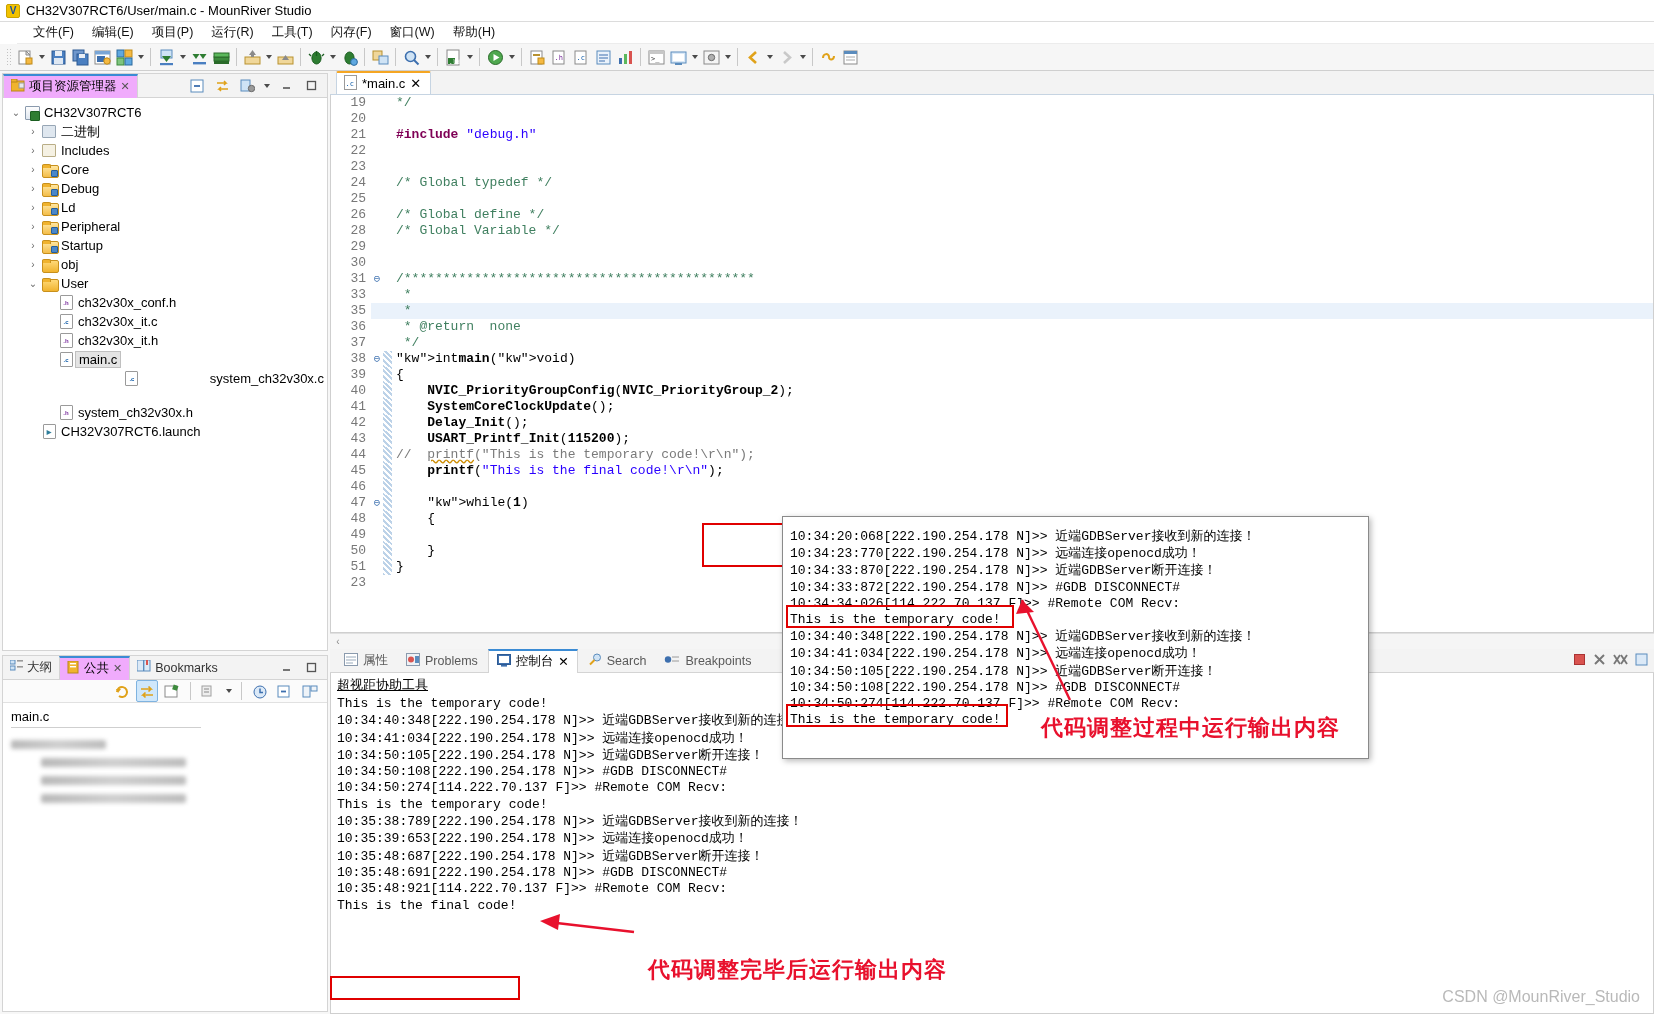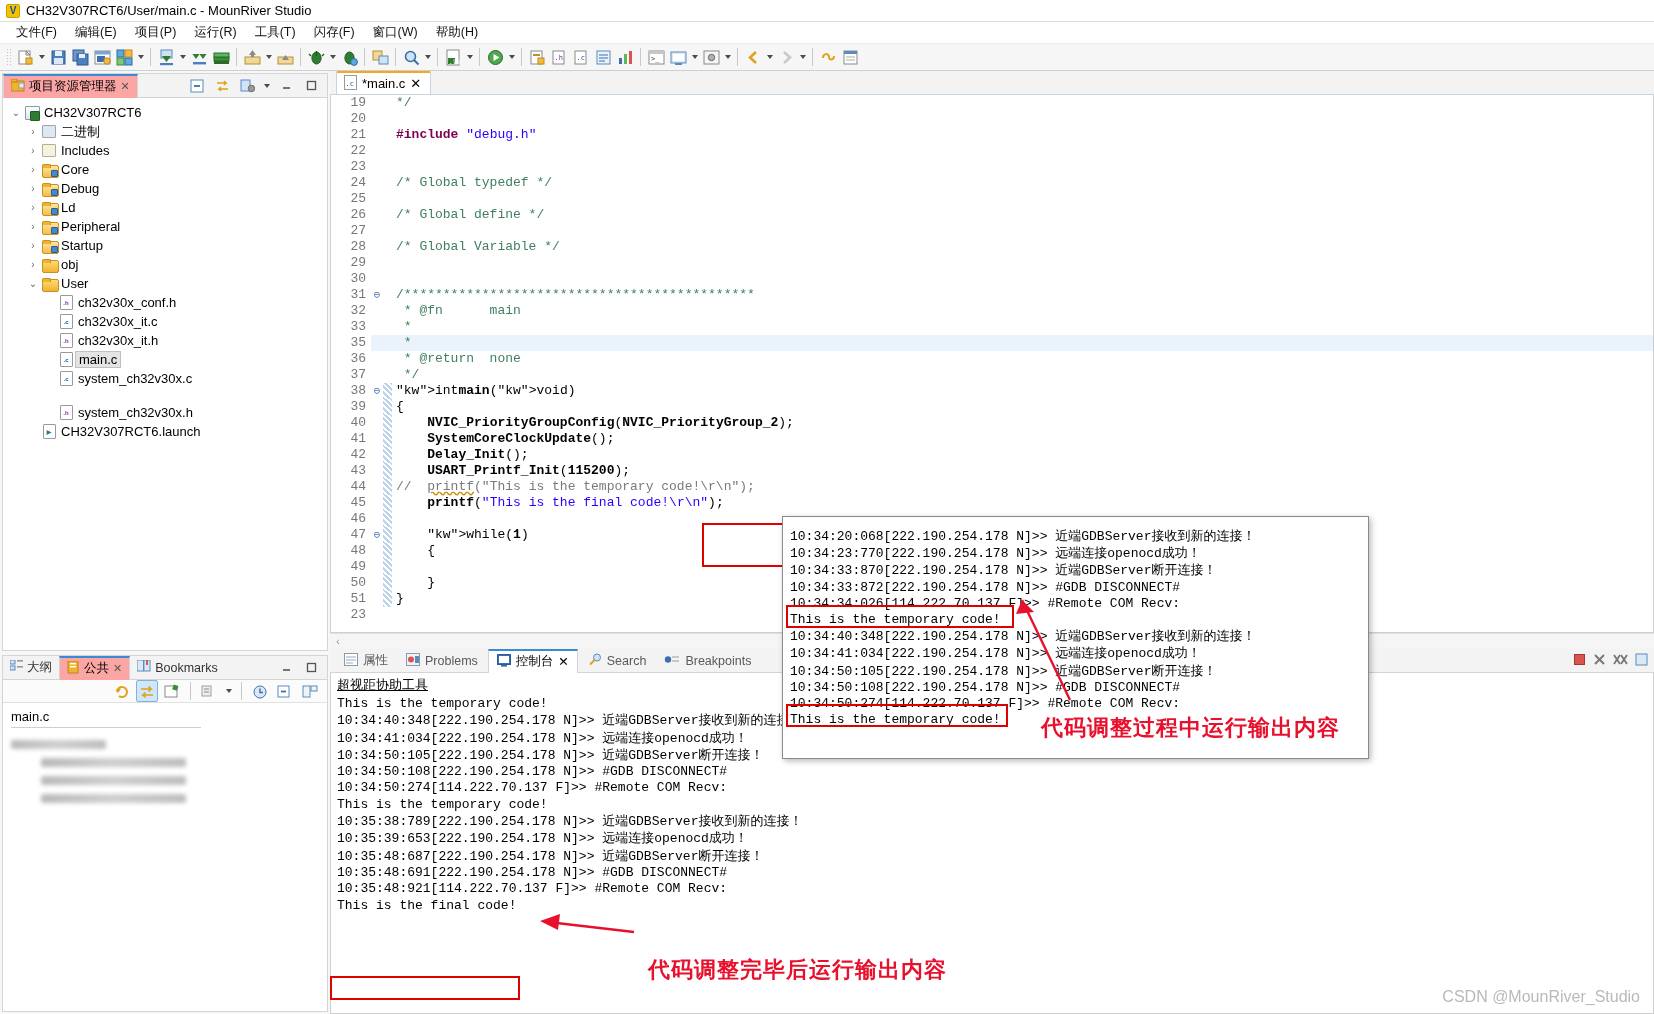--- a/index.html
+++ b/index.html
@@ -21,21 +21,21 @@
   #titlebar .tlogo {
     width:14px; height:14px; background:#f2c200; border:1px solid #c9a200;
     color:#1b4f9c; font-size:10px; font-weight:bold; line-height:12px; text-align:center;
     border-radius:2px;
   }
   #titlebar .ttext { font-size:13px; color:#000; }
 
   
   #menubar {
     height:22px; background:#ffffff; display:flex; align-items:center;
-    padding-left:8px; gap:2px; border-bottom:1px solid #ececec;
+    padding-left:8px; gap:2px; border-bottom:1px solid #ececec;margin-left:17px;
   }
   #menubar .mi { padding:2px 8px; font-size:12.5px; color:#111; cursor:default; }
 
   
   #toolbar {
     height:27px; background:#f6f6f6; border-bottom:1px solid #cfcfcf;
     display:flex; align-items:center; padding:0 4px; gap:0px;
   }
   .tb-grip { width:6px; height:19px; margin:0 2px;
     background-image:radial-gradient(#b5b5b5 1px, transparent 1px);
@@ -55,21 +55,21 @@
   #left { position:absolute; left:0; top:0; width:330px; bottom:0; background:#f7f7f7; }
   #explorer { position:absolute; left:2px; right:2px; top:2px; height:578px; background:#fff;
               border:1px solid #d4d4d4; }
   #outlineView { position:absolute; left:2px; right:2px; top:584px; bottom:2px; background:#fff;
               border:1px solid #d4d4d4; }
 
   .vtabbar { height:24px; background:#f3f3f3; border-bottom:1px solid #d4d4d4;
              display:flex; align-items:center; position:relative; }
   .vtab { display:flex; align-items:center; gap:4px; height:24px; padding:0 7px;
           font-size:12.5px; color:#333; cursor:default; }
-  .vtab.active { background:#fca5a5; border-top:2px solid #3b8bd4; color:#000;
+  .vtab.active { background:#f0abfc; border-top:2px solid #3b8bd4; color:#000;
                  border-left:1px solid #d4d4d4; border-right:1px solid #d4d4d4; }
   .vtab .xmark { font-size:11px; color:#555; }
   .vtools { margin-left:auto; display:flex; align-items:center; gap:3px; padding-right:5px; }
 
   .tree { padding:5px 0 0 6px; font-size:13px; color:#000; }
   .trow { display:flex; align-items:center; height:19px; padding-left:0; white-space:nowrap; cursor:default; }
   .trow.sel .tlabel { background:#e4e4e4; border:1px solid #c0c0c0; padding:0 3px; }
   .twist { width:14px; text-align:center; color:#6d6d6d; font-size:10px; }
   .ticon { width:18px; display:inline-flex; justify-content:center; align-items:center; }
   .tlabel { padding:0 3px; }
@@ -570,21 +570,21 @@
             </span>
             <span class="tlabel">ch32v30x_it.h</span>
           </div>
           <div class="trow sel" style="padding-left: 34px;">
             <span class="twist"></span>
             <span class="ticon">
               <span class="fileic">.c</span>
             </span>
             <span class="tlabel">main.c</span>
           </div>
-          <div class="trow" style="padding-left: 34px;">
+          <div class="trow" style="padding-left: 34px; justify-content: space-between;">
             <span class="twist"></span>
             <span class="ticon">
               <span class="fileic">.c</span>
             </span>
             <span class="tlabel">system_ch32v30x.c</span>
           </div>
           <div class="trow" style="padding-left: 34px; margin-top: 15px;">
             <span class="twist"></span>
             <span class="ticon">
               <span class="fileic h">.h</span>
@@ -726,26 +726,24 @@
       <div class="codewrap">
         <div class="code" id="code-container">
             <div class="cl"><span class="gut">19</span><span class="fold"></span><span class="bar"></span><span class="src"><span class="cmt">*/</span></span></div>
             <div class="cl"><span class="gut">20</span><span class="fold"></span><span class="bar"></span><span class="src"></span></div>
             <div class="cl"><span class="gut">21</span><span class="fold"></span><span class="bar"></span><span class="src"><span class="ppc">#include</span> <span class="str">"debug.h"</span></span></div>
             <div class="cl"><span class="gut">22</span><span class="fold"></span><span class="bar"></span><span class="src"></span></div>
             <div class="cl"><span class="gut">23</span><span class="fold"></span><span class="bar"></span><span class="src"></span></div>
             <div class="cl"><span class="gut">24</span><span class="fold"></span><span class="bar"></span><span class="src"><span class="cmt">/* Global typedef */</span></span></div>
             <div class="cl"><span class="gut">25</span><span class="fold"></span><span class="bar"></span><span class="src"></span></div>
             <div class="cl"><span class="gut">26</span><span class="fold"></span><span class="bar"></span><span class="src"><span class="cmt">/* Global define */</span></span></div>
-            <div class="cl"><span class="gut">27</span><span class="fold"></span><span class="bar"></span><span class="src"></span></div>
             <div class="cl"><span class="gut">28</span><span class="fold"></span><span class="bar"></span><span class="src"><span class="cmt">/* Global Variable */</span></span></div>
             <div class="cl"><span class="gut">29</span><span class="fold"></span><span class="bar"></span><span class="src"></span></div>
             <div class="cl"><span class="gut">30</span><span class="fold"></span><span class="bar"></span><span class="src"></span></div>
             <div class="cl"><span class="gut">31</span><span class="fold">⊖</span><span class="bar"></span><span class="src"><span class="cmt">/*********************************************</span></span></div>
-            <div class="cl"><span class="gut">32</span><span class="fold"></span><span class="bar"></span><span class="src"><span class="cmt"> * @fn      main</span></span></div>
             <div class="cl"><span class="gut">33</span><span class="fold"></span><span class="bar"></span><span class="src"><span class="cmt"> *</span></span></div>
             <div class="cl hlrow"><span class="gut">35</span><span class="fold"></span><span class="bar"></span><span class="src"><span class="cmt"> *</span></span></div>
             <div class="cl"><span class="gut">36</span><span class="fold"></span><span class="bar"></span><span class="src"><span class="cmt"> * @return  none</span></span></div>
             <div class="cl"><span class="gut">37</span><span class="fold"></span><span class="bar"></span><span class="src"><span class="cmt"> */</span></span></div>
             <div class="cl"><span class="gut">38</span><span class="fold">⊖</span><span class="bar hl"></span><span class="src"><span class="&lt;span">"kw"</span>&gt;int</span> <span class="fn">main</span>(<span class="&lt;span">"kw"</span>&gt;void)</div>
             <div class="cl"><span class="gut">39</span><span class="fold"></span><span class="bar hl"></span><span class="src">{</span></div>
             <div class="cl"><span class="gut">40</span><span class="fold"></span><span class="bar hl"></span><span class="src">    <span class="fn">NVIC_PriorityGroupConfig</span>(<span class="kw2">NVIC_PriorityGroup_2</span>);</span></div>
             <div class="cl"><span class="gut">41</span><span class="fold"></span><span class="bar hl"></span><span class="src">    <span class="fn">SystemCoreClockUpdate</span>();</span></div>
             <div class="cl"><span class="gut">42</span><span class="fold"></span><span class="bar hl"></span><span class="src">    <span class="fn">Delay_Init</span>();</span></div>
             <div class="cl"><span class="gut">43</span><span class="fold"></span><span class="bar hl"></span><span class="src">    <span class="fn">USART_Printf_Init</span>(<span class="kw2">115200</span>);</span></div>

